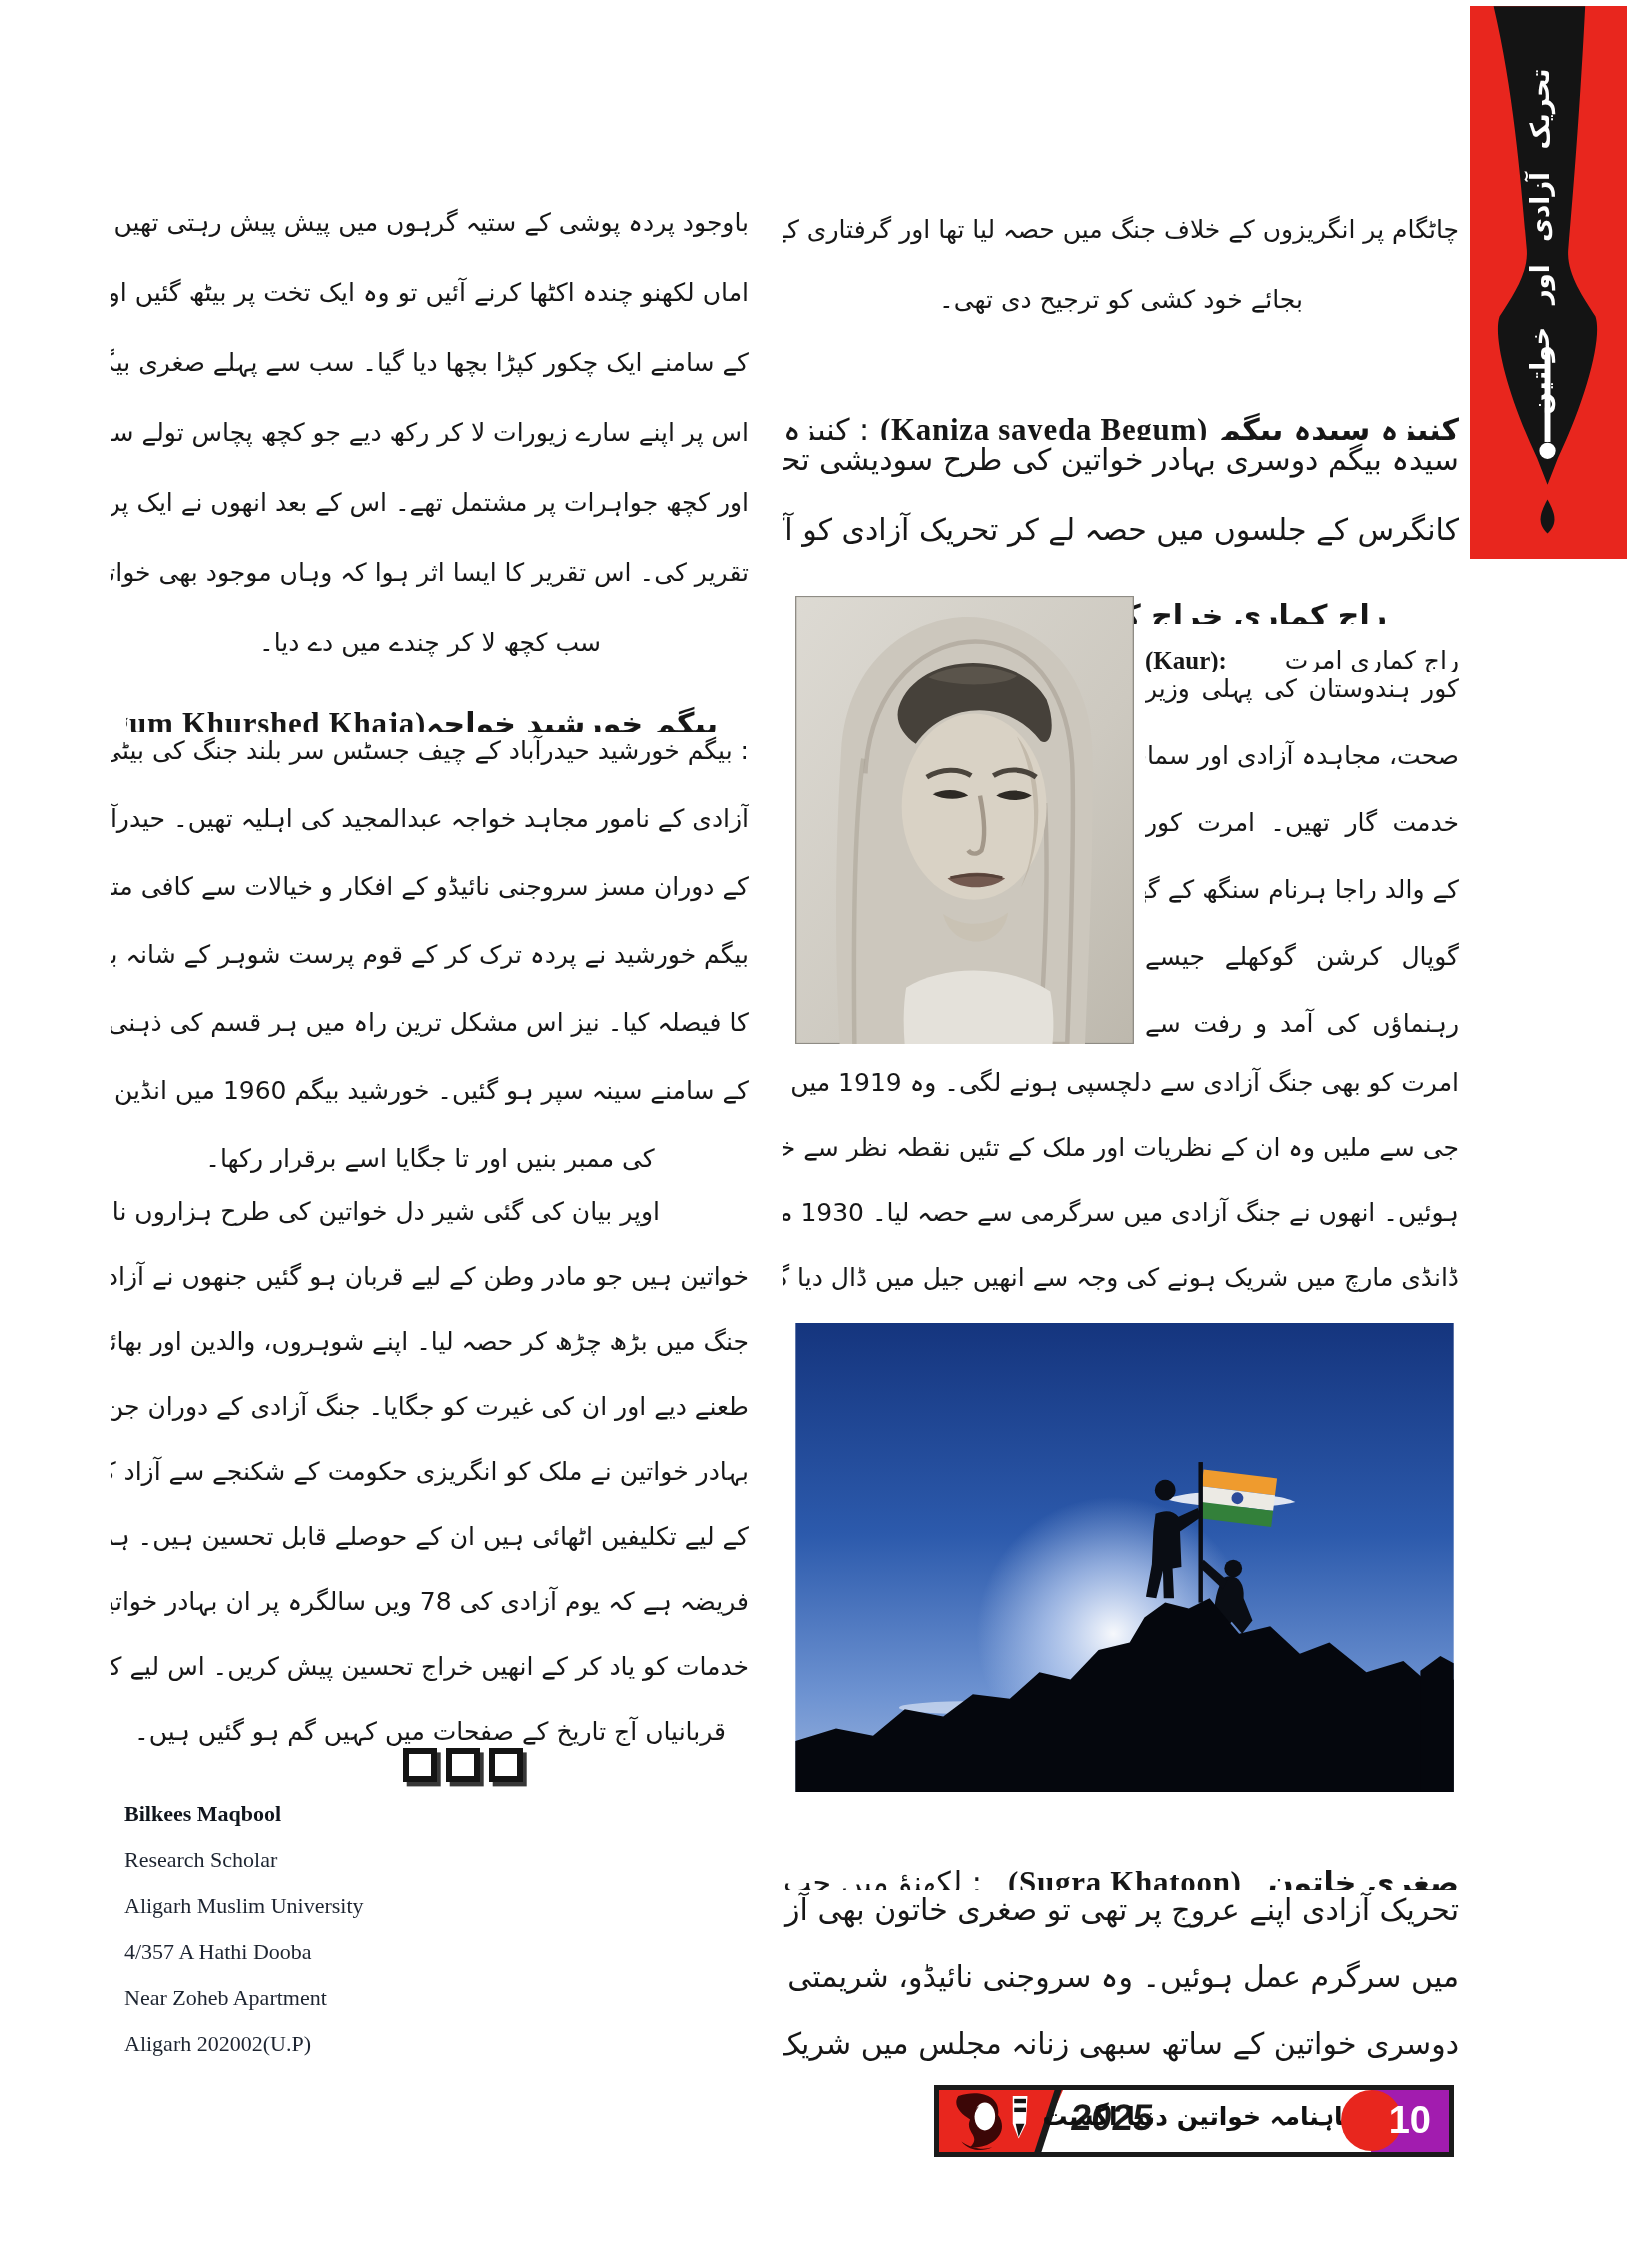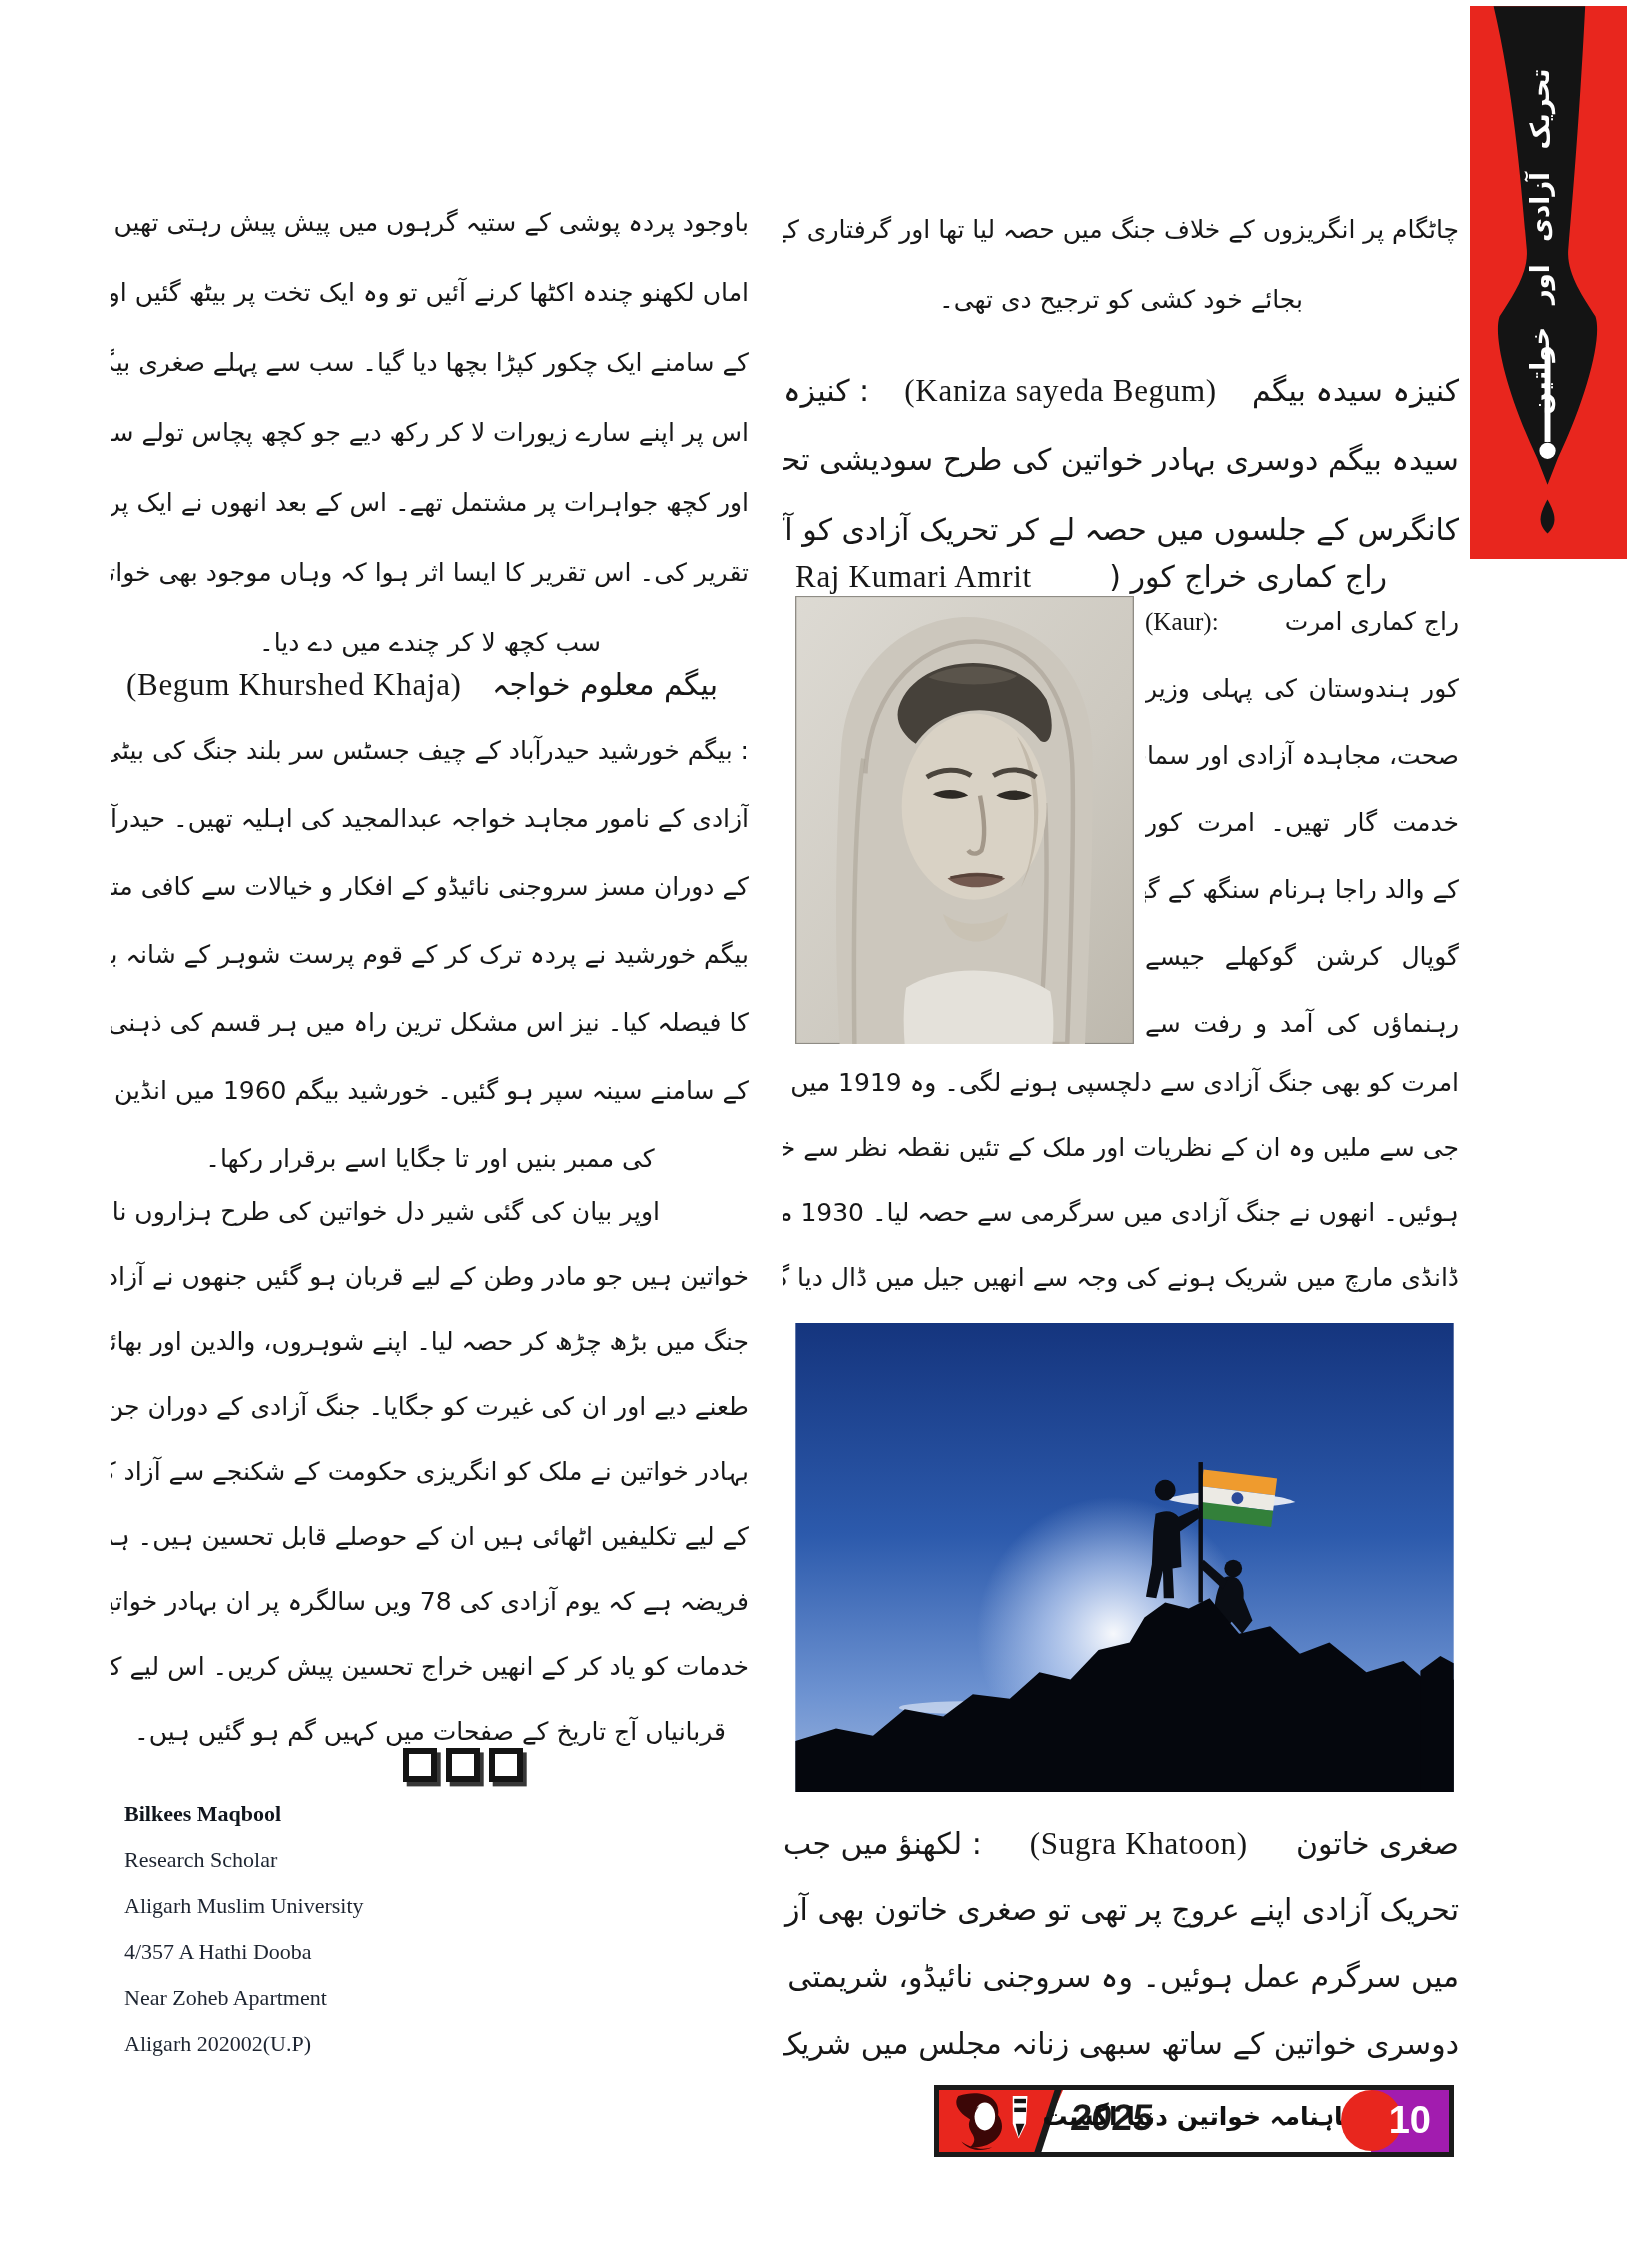--- a/index.html
+++ b/index.html
@@ -8,21 +8,21 @@
 
   
   .lines{position:absolute;}
   .lines .line{height:var(--lh);direction:rtl;text-align:justify;text-align-last:justify;
                white-space:nowrap;overflow:hidden;font-size:25px;line-height:1.35;color:#171717;}
   .lines .line.c{text-align-last:center;}
   .lines .line.ind{padding-right:89px;}
   .lines .line.parts{display:flex;justify-content:space-between;align-items:baseline;}
   .u{direction:rtl;unicode-bidi:isolate;}
   .lat{direction:ltr;unicode-bidi:isolate;font-family:"Liberation Serif",serif;}
-  .b{font-weight:400;}
+  .b{font-weight:700;margin-top:39px;}
   .lines.h .line{font-size:30px;}
   .lines.h .lat{font-size:31px;letter-spacing:0.7px;}
 
   
   #banner{position:absolute;left:1470px;top:6px;width:158px;height:553px;background:#e8261e;}
   #banner svg{position:absolute;left:0;top:0;}
   #banner-text{position:absolute;left:-98px;top:215px;width:346px;height:41px;
                transform:rotate(-90deg);direction:rtl;text-align:justify;text-align-last:justify;
                color:#fff;font-size:26px;font-weight:700;white-space:nowrap;}
 
@@ -67,21 +67,21 @@
       <div class="line">اماں لکھنو چندہ اکٹھا کرنے آئیں تو وہ ایک تخت پر بیٹھ گئیں اور ان</div>
       <div class="line">کے سامنے ایک چکور کپڑا بچھا دیا گیا۔ سب سے پہلے صغری بیگم نے</div>
       <div class="line">اس پر اپنے سارے زیورات لا کر رکھ دیے جو کچھ پچاس تولے سونا اور</div>
       <div class="line">اور کچھ جواہرات پر مشتمل تھے۔ اس کے بعد انھوں نے ایک پر جوش</div>
       <div class="line">تقریر کی۔ اس تقریر کا ایسا اثر ہوا کہ وہاں موجود بھی خواتین نے اپنا</div>
       <div class="line c">سب کچھ لا کر چندے میں دے دیا۔</div>
     </div>
 
   <div class="lines h" style="left:126px;top:664px;width:592px;--lh:68px;">
       <div class="line parts">
-        <span class="u b">بیگم معلوم خواجہ</span>
+        <span class="u b">بیگم خورشید خواجہ</span>
         <span class="lat b">(Begum Khurshed Khaja)</span>
       </div>
     </div>
 
   <div class="lines" style="left:111px;top:734px;width:638px;--lh:68px;">
       <div class="line">: بیگم خورشید حیدرآباد کے چیف جسٹس سر بلند جنگ کی بیٹی اور جنگ</div>
       <div class="line">آزادی کے نامور مجاہد خواجہ عبدالمجید کی اہلیہ تھیں۔ حیدرآباد میں قیام</div>
       <div class="line">کے دوران مسز سروجنی نائیڈو کے افکار و خیالات سے کافی متاثر ہوئیں۔</div>
       <div class="line">بیگم خورشید نے پردہ ترک کر کے قوم پرست شوہر کے شانہ بہ شانہ چلنے</div>
       <div class="line">کا فیصلہ کیا۔ نیز اس مشکل ترین راہ میں ہر قسم کی ذہنی و معاشی پریشانیوں</div>

